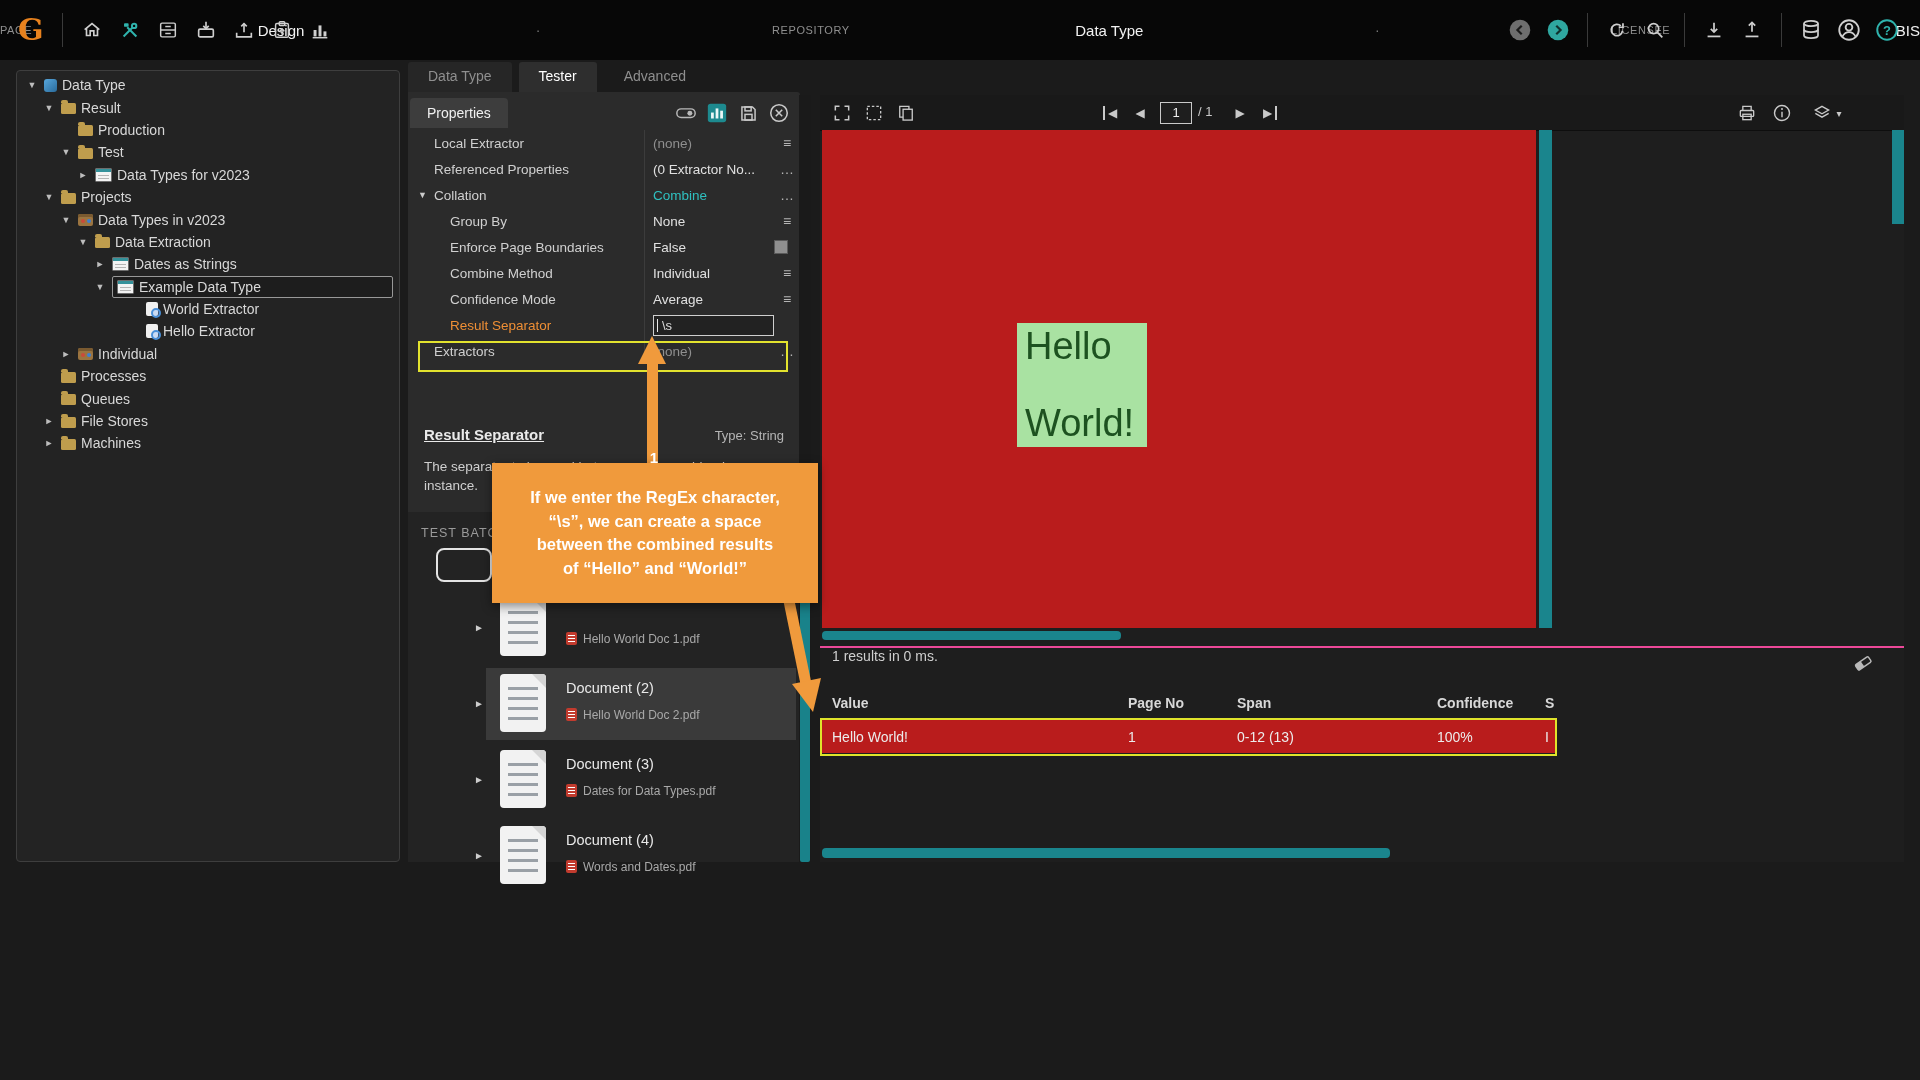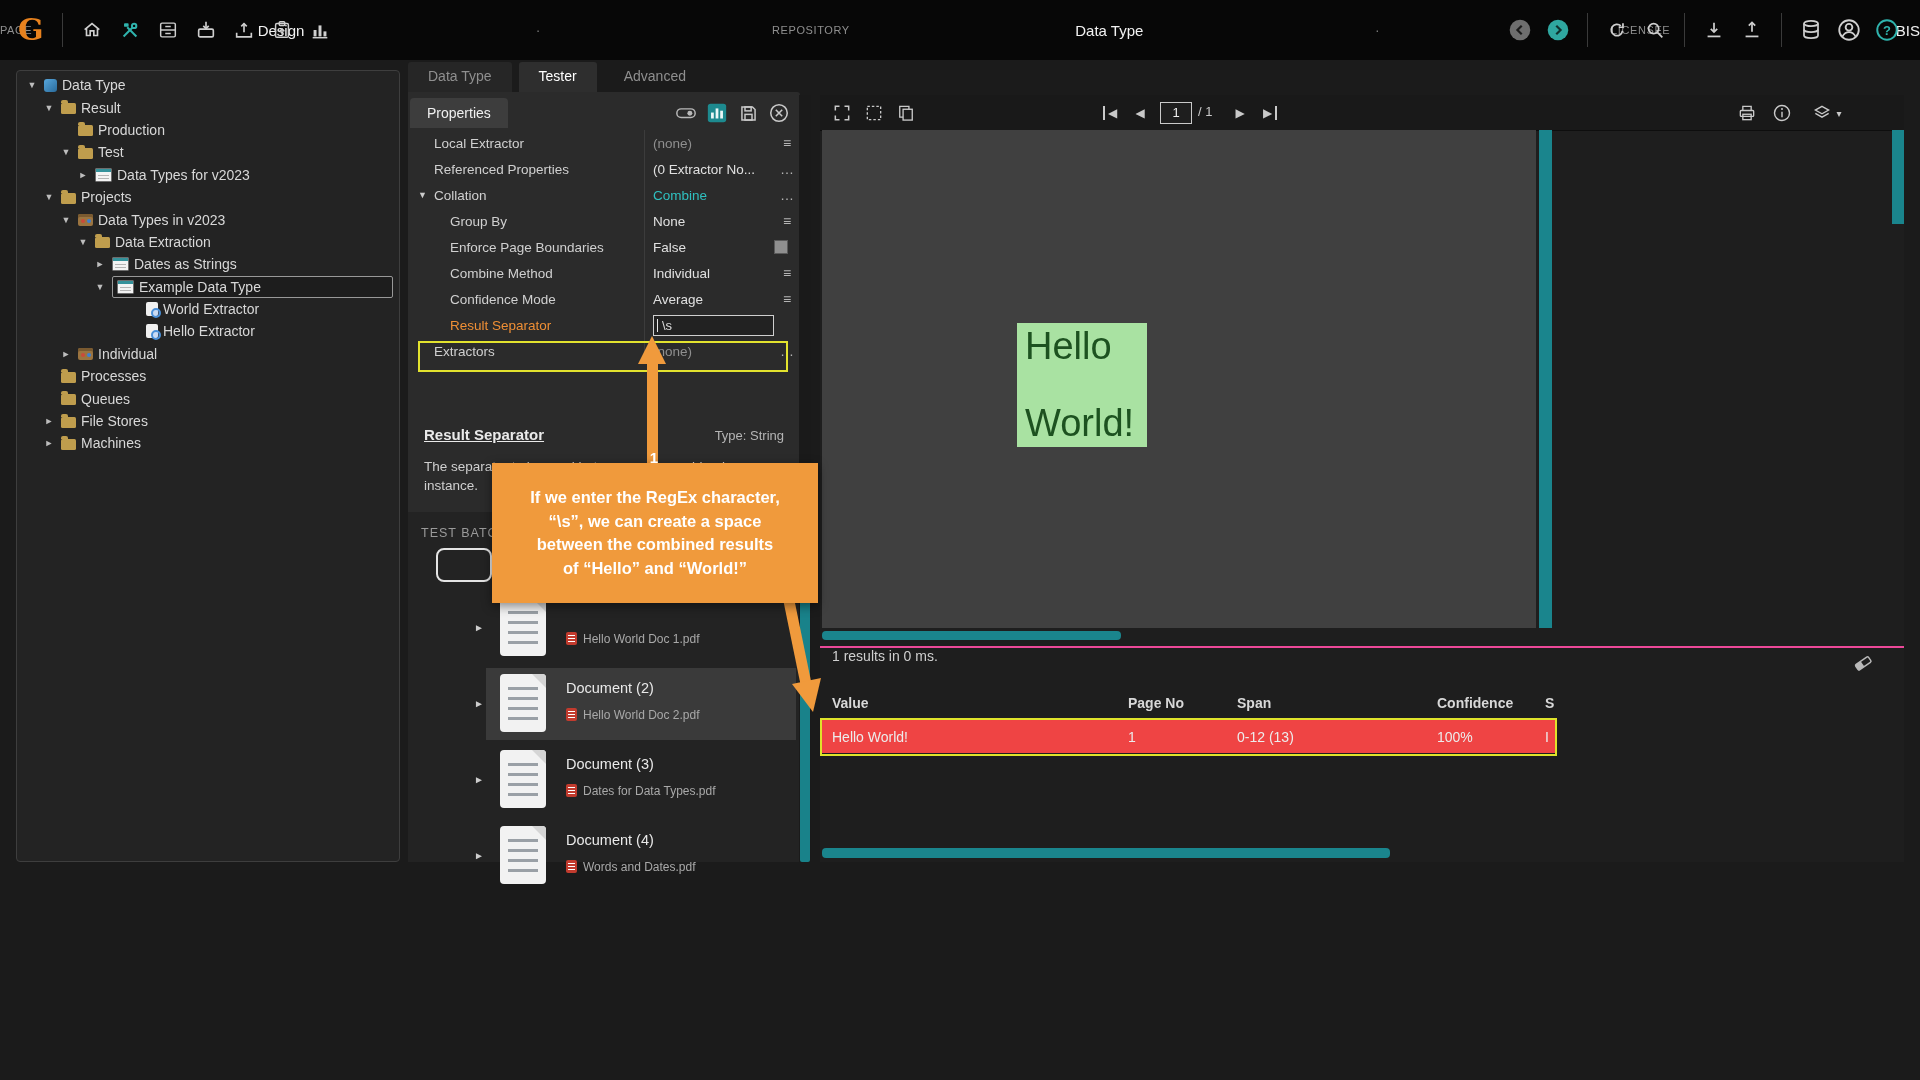--- a/index.html
+++ b/index.html
@@ -82,30 +82,30 @@
 
   
   #rightpanel{position:absolute;left:820px;top:95px;width:1084px;height:767px;background:#1e1e1e}
   #rtoolbar{position:absolute;left:0;top:0;width:1084px;height:35px;background:#191919;border-bottom:1px solid #0e0e0e}
   .rtic{position:absolute;top:6px;width:24px;height:24px;display:flex;align-items:center;justify-content:center;cursor:pointer}
   .navg{color:#c9c9c9;font-size:12px;cursor:pointer}
   .skipbar-l{border-left:2px solid #c9c9c9;padding-left:3px}
   .skipbar-r{border-right:2px solid #c9c9c9;padding-right:3px}
   #pageinput{position:absolute;left:340px;top:7px;width:30px;height:20px;border:1px solid #c9c9c9;background:#1e1e1e;color:#eeeeee;font-size:13px;text-align:center;line-height:20px;cursor:text}
   #pagetotal{position:absolute;left:378px;top:9px;color:#c9c9c9;font-size:13px}
-  #docpage{position:absolute;left:2px;top:35px;width:714px;height:498px;background:#404040}
+  #docpage{position:absolute;left:2px;top:35px;width:714px;height:498px;background:#b91c1c}
   #greenbox{position:absolute;left:195px;top:193px;width:130px;height:124px;background:#a9e2a2;color:#1d5220;font-size:38px;display:flex;flex-direction:column;justify-content:space-between;padding:2px 8px;box-sizing:border-box}
   #vscroll1{position:absolute;left:719px;top:35px;width:13px;height:498px;background:#1a858d}
   #vscroll2{position:absolute;left:1072px;top:35px;width:12px;height:94px;background:#1a858d}
   #hscroll1{position:absolute;left:2px;top:536px;width:299px;height:9px;background:#1a858d;border-radius:4px}
   #statusbar{position:absolute;left:0;top:551px;width:1084px;height:34px;border-top:2px solid #ec4899;display:flex;align-items:flex-start}
   #statustext{margin-left:12px;color:#d0d0d0;font-size:14px}
   #eraser{position:absolute;right:30px;top:557px;width:22px;height:22px;cursor:pointer}
   .rtable-hdr{position:absolute;left:0;top:593px;width:760px;display:grid;grid-template-columns:296px 109px 200px 108px auto;padding-left:12px;box-sizing:border-box;color:#d8d8d8;font-size:14px;font-weight:bold;height:30px;align-items:center}
-  .rtable-row{position:absolute;left:0;top:625px;width:737px;display:grid;grid-template-columns:296px 109px 200px 108px auto;padding-left:12px;box-sizing:border-box;background:#ef4444;color:#ececec;font-size:14px;height:33px;align-items:center;overflow:hidden}
+  .rtable-row{position:absolute;left:0;top:625px;width:737px;display:grid;grid-template-columns:296px 109px 200px 108px auto;padding-left:12px;box-sizing:border-box;background:#b91c1c;color:#ececec;font-size:14px;height:33px;align-items:center;overflow:hidden}
   #rowyl{position:absolute;left:0;top:623px;width:733px;height:34px;border:2px solid #dfe32b;z-index:5;pointer-events:none}
   #hscroll2{position:absolute;left:2px;top:753px;width:568px;height:10px;background:#1a858d;border-radius:4px}
 
   
   #arrowlayer{position:absolute;left:0;top:0;width:1920px;height:1080px;pointer-events:none;z-index:55}
   #callout{position:absolute;left:492px;top:463px;width:326px;height:140px;background:#f09a3c;z-index:60;box-shadow:0 3px 10px rgba(0,0,0,.45);display:flex;flex-direction:column;justify-content:center;text-align:center;color:#ffffff;font-size:16.5px;font-weight:bold;line-height:23.5px}
   #calloutbadge{position:absolute;left:643px;top:449px;width:22px;text-align:center;color:#ffffff;font-weight:bold;font-size:15px;z-index:61}
 </style>
 </head>
 <body>

